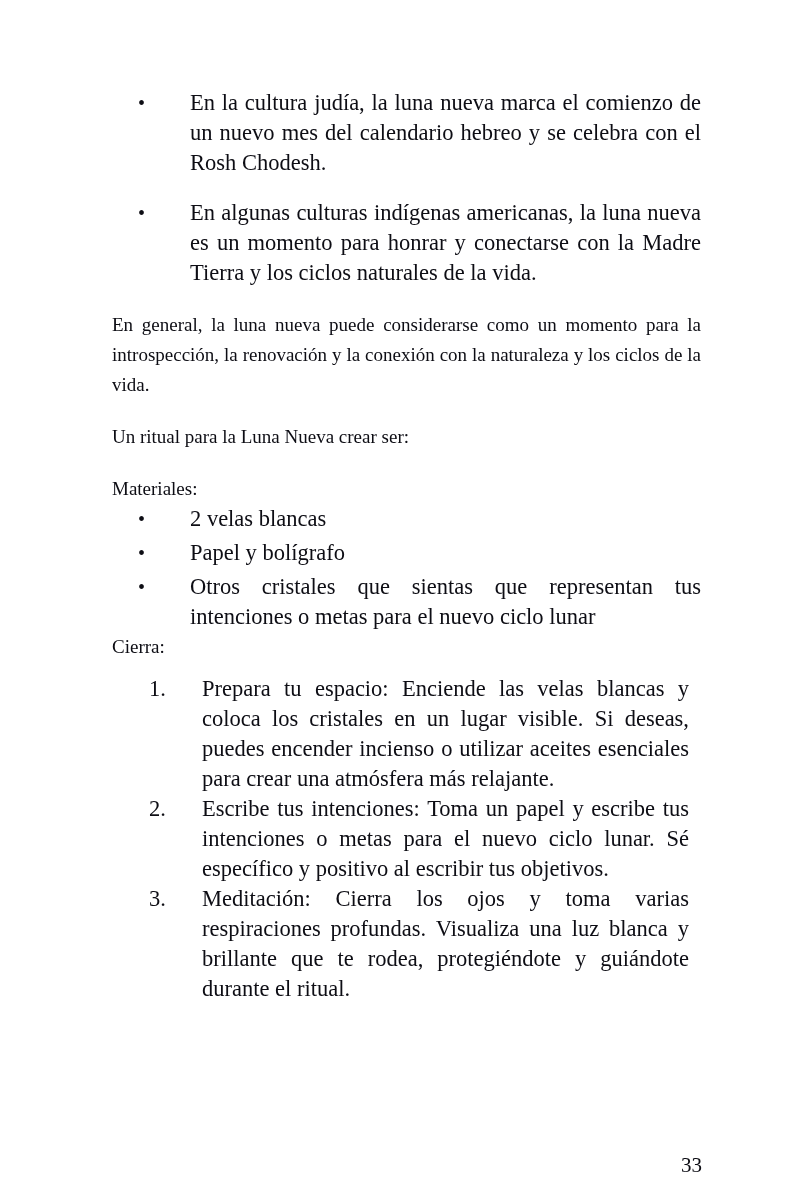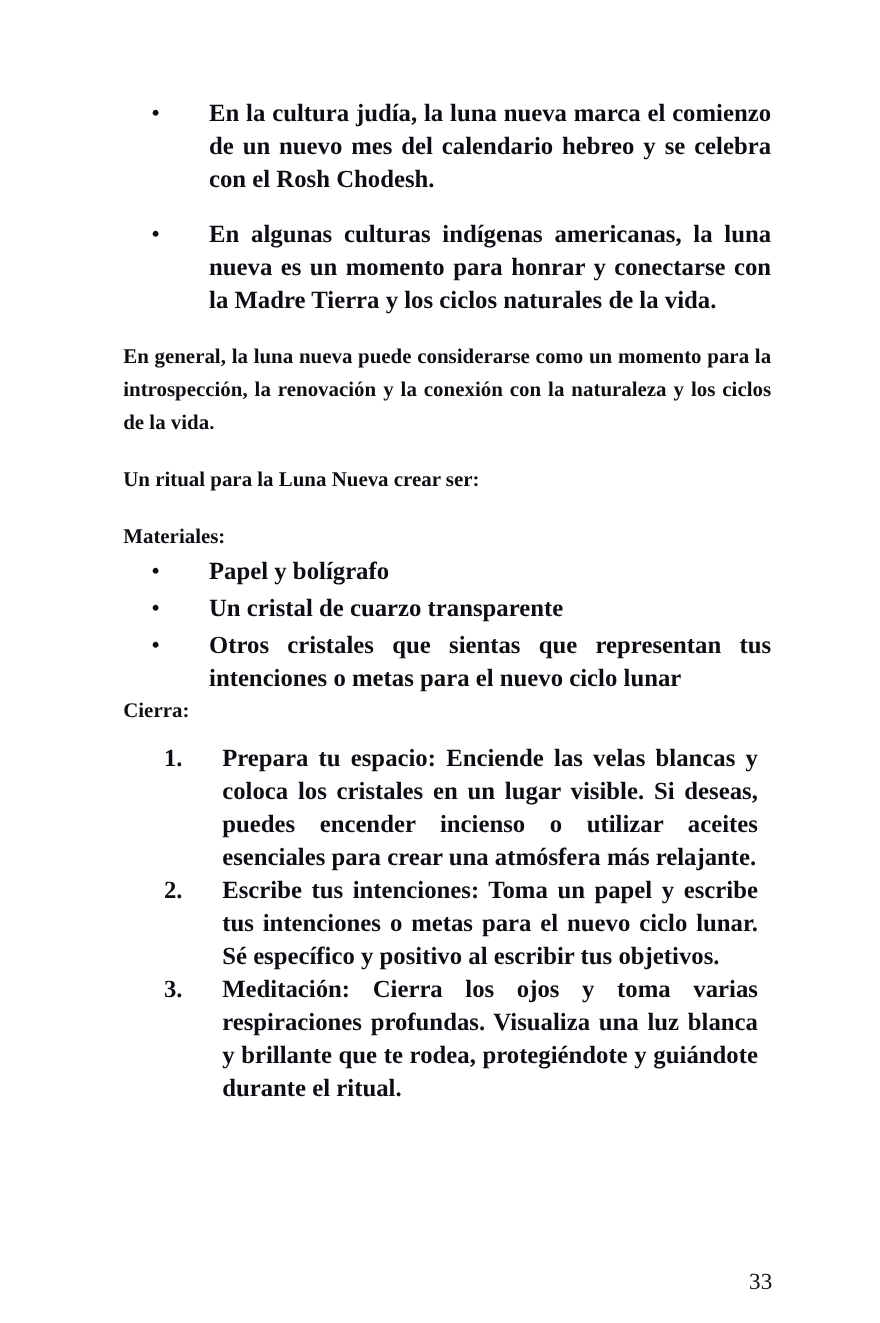--- a/index.html
+++ b/index.html
@@ -91,21 +91,21 @@
     content: counter(step) ".";
     position: absolute;
     left: 25px;
     top: 0;
     font-size: 22.5px;
     line-height: 30px;
     text-align: left;
   }
 
   
-  .blist > li, .nlist > li, .para { hyphens: none; font-weight: bold; }
+  .blist > li, .nlist > li, .para { hyphens: none; }
 
   .page-number {
     position: absolute;
     right: 98px;
     top: 1152px;
     font-size: 21px;
     line-height: 26px;
     text-align: right;
   }
 </style>
@@ -121,22 +121,22 @@
       <li>En algunas culturas indígenas americanas, la luna nueva es un momento para honrar y conectarse con la Madre Tierra y los ciclos naturales de la vida.</li>
     </ul>
 
     <p class="para gap-lg">En general, la luna nueva puede considerarse como un momento para la introspección, la renovación y la conexión con la naturaleza y los ciclos de la vida.</p>
 
     <p class="para gap-lg">Un ritual para la Luna Nueva crear ser:</p>
 
     <p class="para gap-lg">Materiales:</p>
 
     <ul class="blist tight gap-md">
+      <li>2 velas blancas</li>
       <li>Papel y bolígrafo</li>
-      <li>Un cristal de cuarzo transparente</li>
       <li>Otros cristales que sientas que representan tus intenciones o metas para el nuevo ciclo lunar</li>
     </ul>
 
     <p class="para">Cierra:</p>
 
     <ol class="nlist gap-lg">
       <li>Prepara tu espacio: Enciende las velas blancas y coloca los cristales en un lugar visible. Si deseas, puedes encender incienso o utilizar aceites esenciales para crear una atmósfera más relajante.</li>
       <li>Escribe tus intenciones: Toma un papel y escribe tus intenciones o metas para el nuevo ciclo lunar. Sé específico y positivo al escribir tus objetivos.</li>
       <li>Meditación: Cierra los ojos y toma varias respiraciones profundas. Visualiza una luz blanca y brillante que te rodea, protegiéndote y guiándote durante el ritual.</li>
     </ol>

